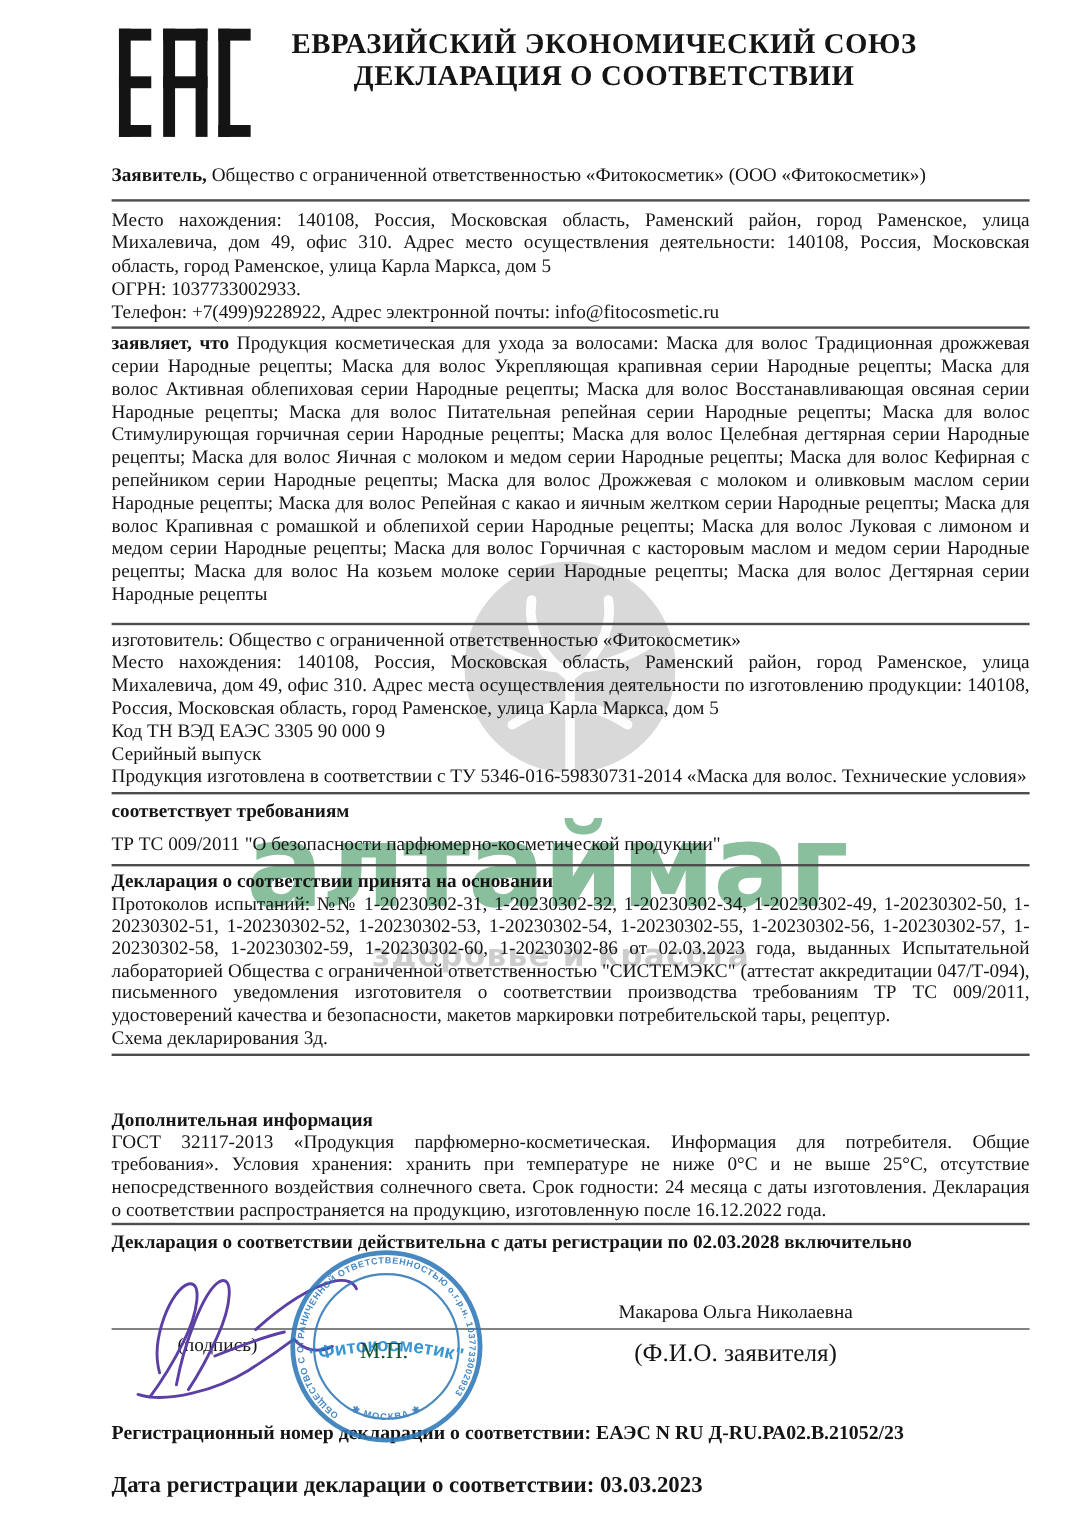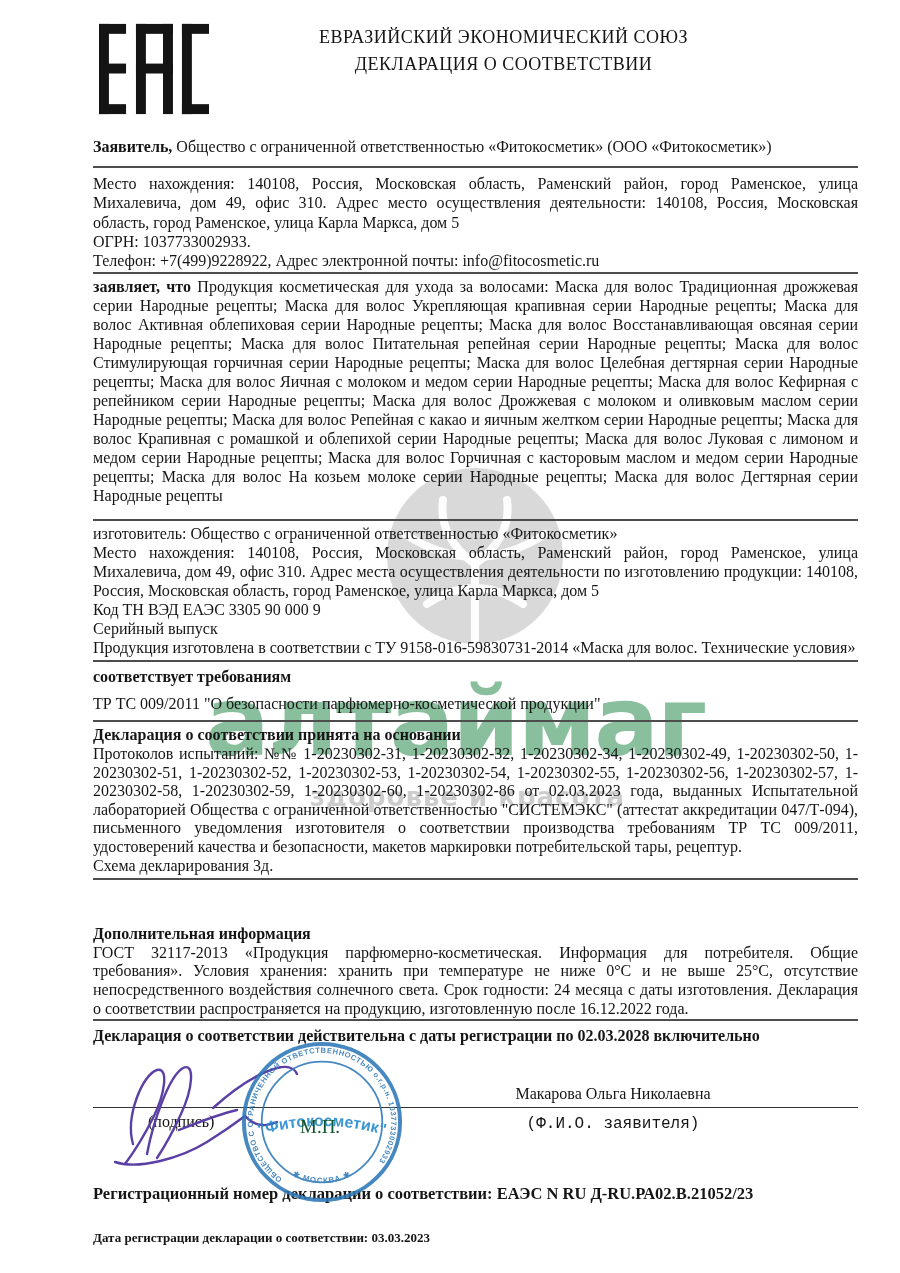--- a/index.html
+++ b/index.html
@@ -4,21 +4,21 @@
 <style>
   html,body{margin:0;padding:0;background:#e8e8e8;}
   .page{
     position:relative;width:900px;height:1273px;margin:0 auto;background:#ffffff;
     font-family:"Liberation Serif", serif;color:#151515;overflow:hidden;
   }
   .content{position:absolute;left:93px;top:0;width:765px;z-index:2;}
   .hdr{display:flex;align-items:flex-start;padding-top:18px;}
   .eac{width:110px;height:102px;margin-left:6px;flex:0 0 auto;}
   .titlebox{flex:1;text-align:center;padding-top:6px;padding-right:60px;}
-  .title-line{font-weight:normal;font-size:18px;line-height:27px;letter-spacing:0.5px;}
+  .title-line{font-weight:bold;font-size:24px;line-height:27px;letter-spacing:0.5px;}
   p{margin:0;}
   .sec{border-bottom:2px solid #4d4d4d;}
   .t{font-size:16px;line-height:19px;}
   .just{text-align:justify;}
   .b{font-weight:bold;}
   .sec-applicant{padding-top:17px;padding-bottom:10px;}
   .sec-address{padding-top:6px;padding-bottom:2px;}
   .sec-address .t{line-height:19.3px;}
   .sec-inface{padding-top:5px;padding-bottom:7px;}
   .sec-declares{padding-top:3px;padding-bottom:14px;}
@@ -27,23 +27,23 @@
   .sec-complies .txt{margin-top:8px;}
   .sec-basis{padding-top:4px;padding-bottom:3px;}
   .sec-basis .t{line-height:18.6px;}
   .sec-additional{padding-top:5px;padding-bottom:1px;margin-top:40px;}
   .sec-additional .t{line-height:18.6px;}
   .sec-validity{padding-top:5px;}
   .sig-area{position:relative;height:133px;}
   .sig-line{position:absolute;left:0;right:0;top:62px;border-top:1.6px solid #333;}
   .sig-caption{position:absolute;left:55px;top:68px;font-size:16px;}
   .fio-name{position:absolute;left:380px;top:40px;width:280px;text-align:center;font-size:16px;}
-  .fio-caption{position:absolute;left:380px;top:70px;width:280px;text-align:center;font-size:16px;font-family:Liberation Mono, monospace;}
+  .fio-caption{position:absolute;left:380px;top:70px;width:280px;text-align:center;font-size:21px;}
   .reg-line{font-size:16.5px;line-height:20px;font-weight:bold;margin-top:6px;}
-  .date-line{font-size:13px;line-height:20px;font-weight:bold;margin-top:24px;}
+  .date-line{font-size:19px;line-height:20px;font-weight:bold;margin-top:24px;}
   
   .wm{position:absolute;z-index:1;pointer-events:none;}
   .wm-leaf{left:387px;top:468px;width:176px;height:176px;}
   .wm-brand{
     left:205px;top:672px;font-family:"DejaVu Sans", sans-serif;font-weight:bold;
     font-size:96px;line-height:100px;color:#15803d;opacity:0.5;letter-spacing:-2px;
   }
   .wm-tagline{
     left:310px;top:782px;font-family:"DejaVu Sans", sans-serif;font-weight:bold;
     font-size:26px;color:#9d9d9d;opacity:0.5;letter-spacing:1px;
@@ -114,21 +114,21 @@
         <b class="b">заявляет, что</b>
         <span>Продукция косметическая для ухода за волосами: Маска для волос Традиционная дрожжевая серии Народные рецепты; Маска для волос Укрепляющая крапивная серии Народные рецепты; Маска для волос Активная облепиховая серии Народные рецепты; Маска для волос Восстанавливающая овсяная серии Народные рецепты; Маска для волос Питательная репейная серии Народные рецепты; Маска для волос Стимулирующая горчичная серии Народные рецепты; Маска для волос Целебная дегтярная серии Народные рецепты; Маска для волос Яичная с молоком и медом серии Народные рецепты; Маска для волос Кефирная с репейником серии Народные рецепты; Маска для волос Дрожжевая с молоком и оливковым маслом серии Народные рецепты; Маска для волос Репейная с какао и яичным желтком серии Народные рецепты; Маска для волос Крапивная с ромашкой и облепихой серии Народные рецепты; Маска для волос Луковая с лимоном и медом серии Народные рецепты; Маска для волос Горчичная с касторовым маслом и медом серии Народные рецепты; Маска для волос На козьем молоке серии Народные рецепты; Маска для волос Дегтярная серии Народные рецепты</span>
       </p>
     </div>
 
     <div class="sec sec-manufacturer">
       <p class="t">изготовитель: Общество с ограниченной ответственностью «Фитокосметик»</p>
       <p class="t just">Место нахождения: 140108, Россия, Московская область, Раменский район, город Раменское, улица Михалевича, дом 49, офис 310. Адрес места осуществления деятельности по изготовлению продукции: 140108, Россия, Московская область, город Раменское, улица Карла Маркса, дом 5</p>
       <p class="t">Код ТН ВЭД ЕАЭС 3305 90 000 9</p>
       <p class="t">Серийный выпуск</p>
-      <p class="t just">Продукция изготовлена в соответствии с ТУ 9158-016-59830731-2014 «Маска для волос. Технические условия»</p>
+      <p class="t just">Продукция изготовлена в соответствии с ТУ 5346-016-59830731-2014 «Маска для волос. Технические условия»</p>
     </div>
 
     <div class="sec sec-complies">
       <p class="t b">соответствует требованиям</p>
       <p class="t txt">ТР ТС 009/2011 "О безопасности парфюмерно-косметической продукции"</p>
     </div>
 
     <div class="sec sec-basis">
       <p class="t b">Декларация о соответствии принята на основании</p>
       <p class="t just">Протоколов испытаний: №№ 1-20230302-31, 1-20230302-32, 1-20230302-34, 1-20230302-49, 1-20230302-50, 1-20230302-51, 1-20230302-52, 1-20230302-53, 1-20230302-54, 1-20230302-55, 1-20230302-56, 1-20230302-57, 1-20230302-58, 1-20230302-59, 1-20230302-60, 1-20230302-86 от 02.03.2023 года, выданных Испытательной лабораторией Общества с ограниченной ответственностью "СИСТЕМЭКС" (аттестат аккредитации 047/Т-094), письменного уведомления изготовителя о соответствии производства требованиям ТР ТС 009/2011, удостоверений качества и безопасности, макетов маркировки потребительской тары, рецептур.</p>

